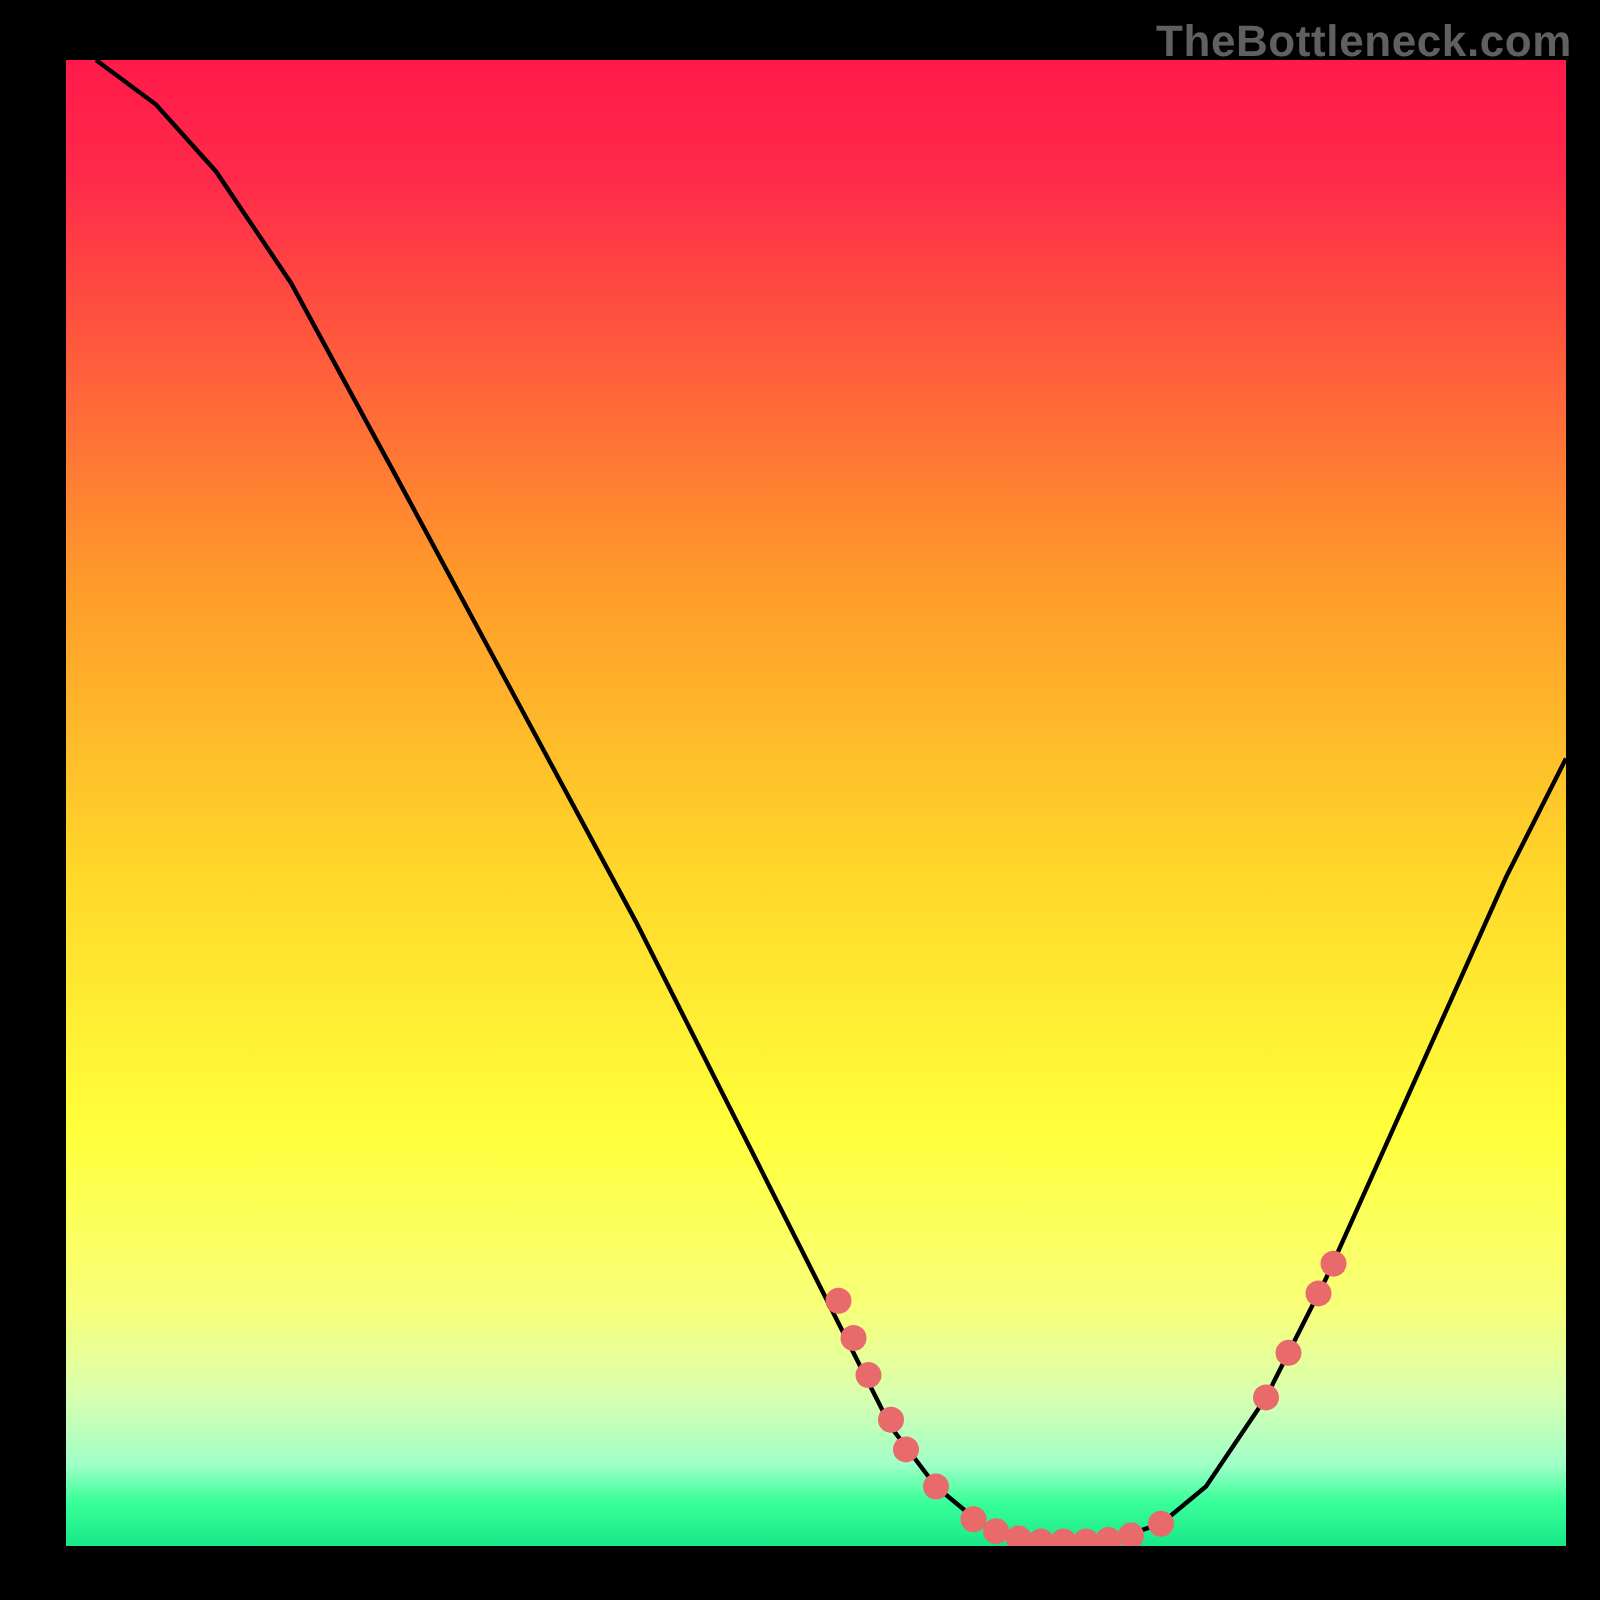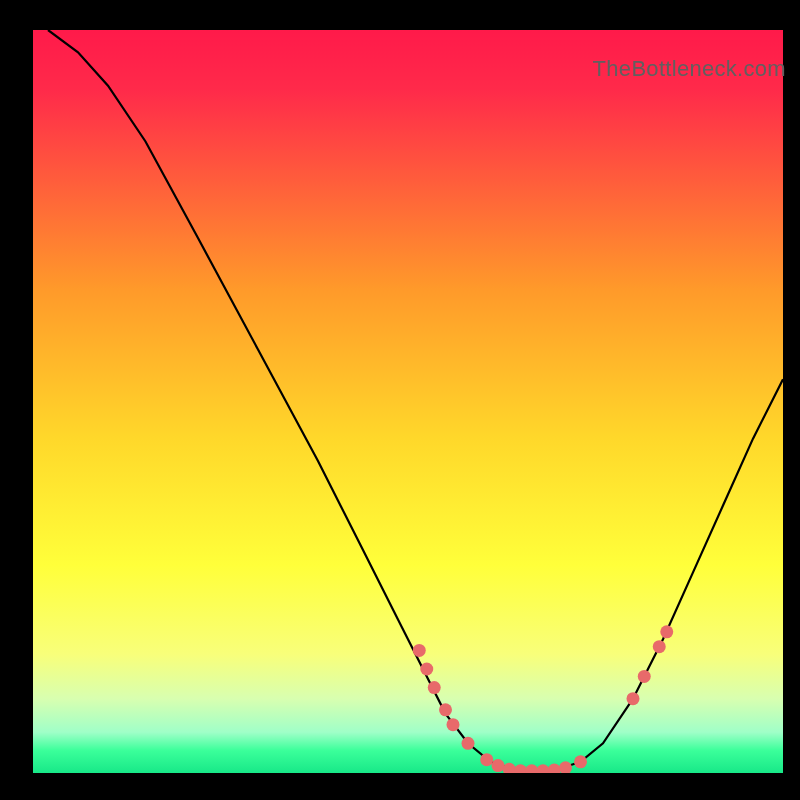--- a/index.html
+++ b/index.html
@@ -1,18 +1,18 @@
 <!DOCTYPE html>
 <html><head>
 <meta charset="utf-8">
 <style>
   * { margin: 0; padding: 0; box-sizing: border-box; }
   body { width: 800px; height: 800px; background: #000; position: relative; font-family: Arial, sans-serif; }
   .container { width: 800px; height: 800px; position: relative; background: #000; }
-  .watermark { position: absolute; top: 8px; right: 14px; color: #606060; font-size: 22px; font-weight: 400; letter-spacing: 0.3px; z-index: 10; margin-top: 48px; }
+  .watermark { position: absolute; top: 8px; right: 14px; color: #606060; font-size: 22px; font-weight: 700; letter-spacing: 0.3px; z-index: 10; }
   .plot-area { position: absolute; left: 33px; top: 30px; width: 750px; height: 743px; }
   .gradient-bg { position: absolute; left: 0; top: 0; width: 100%; height: 100%; }
 </style>
 </head>
 <body>
 
 <div class="container">
   <div class="watermark">TheBottleneck.com</div>
   <div class="plot-area">
     <svg class="gradient-bg" viewBox="0 0 750 743" preserveAspectRatio="none">

